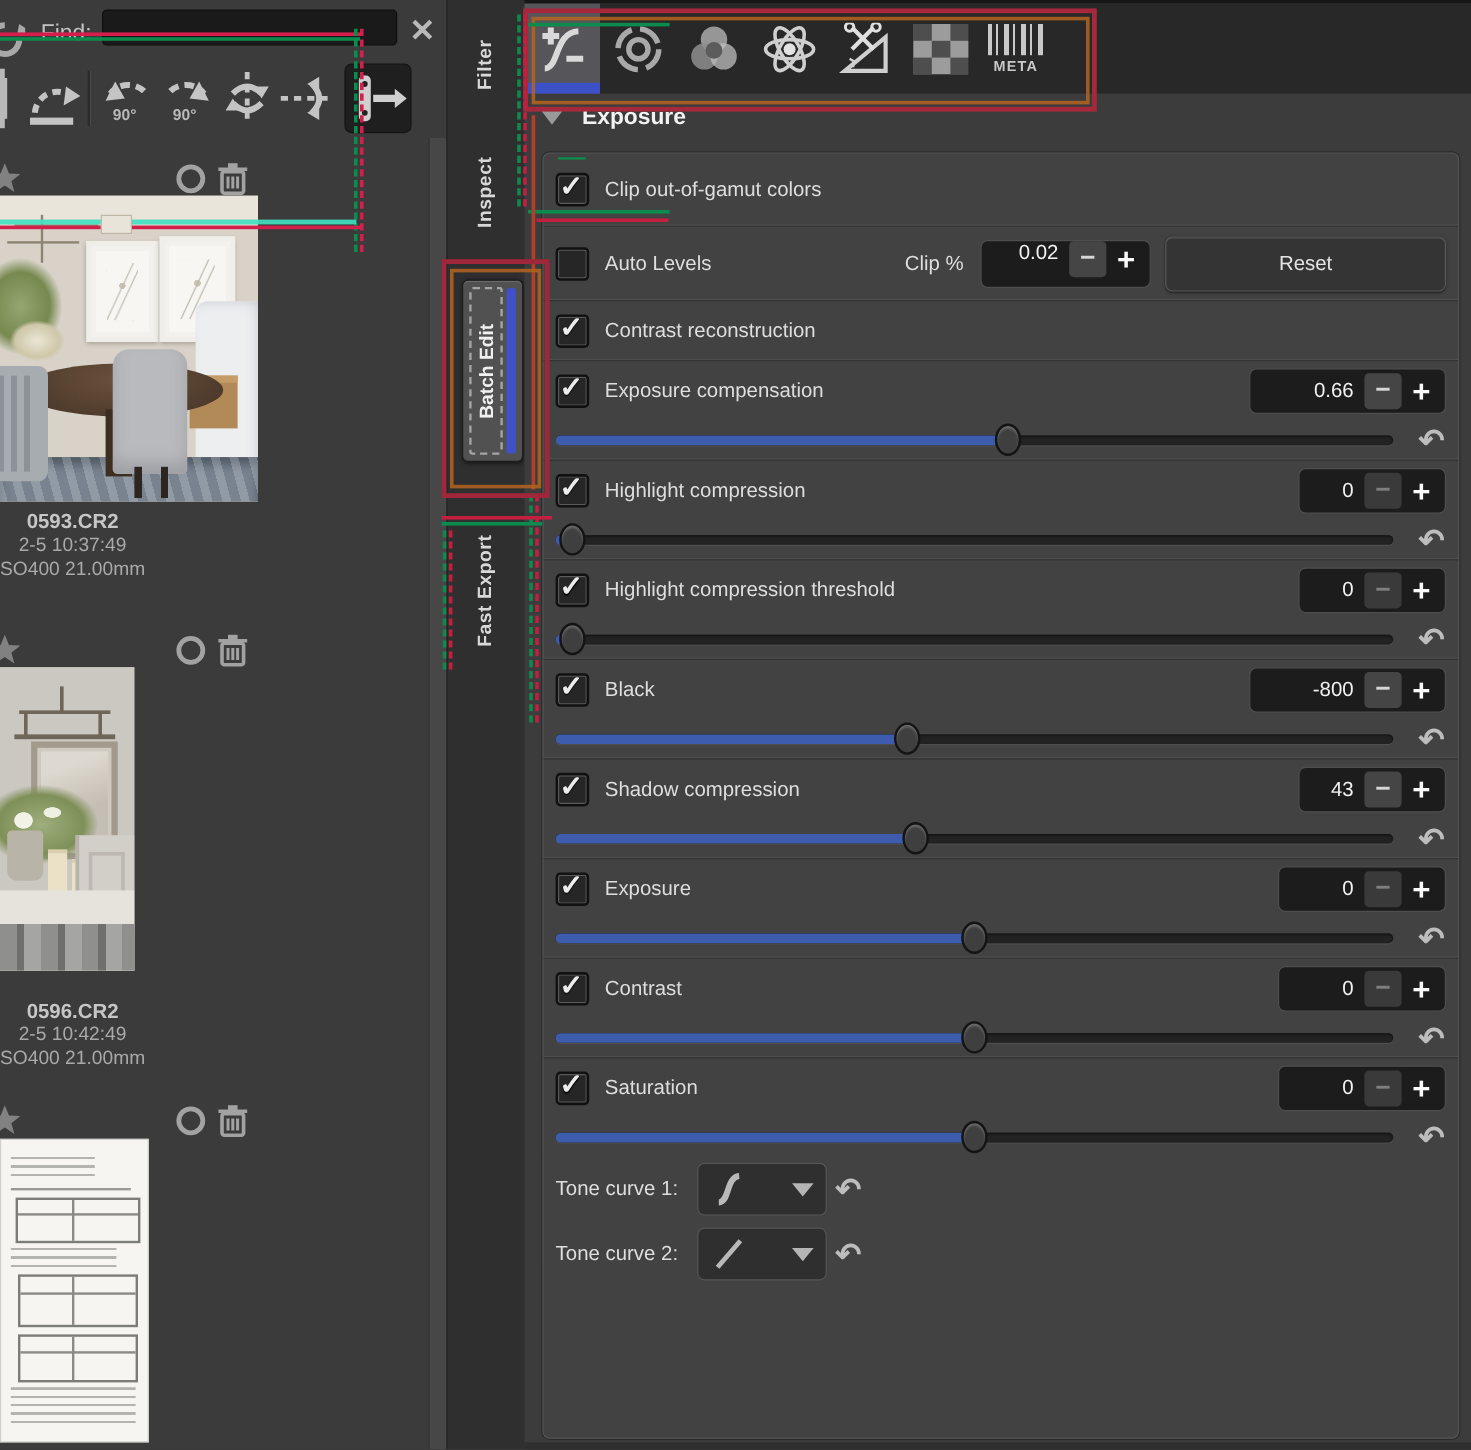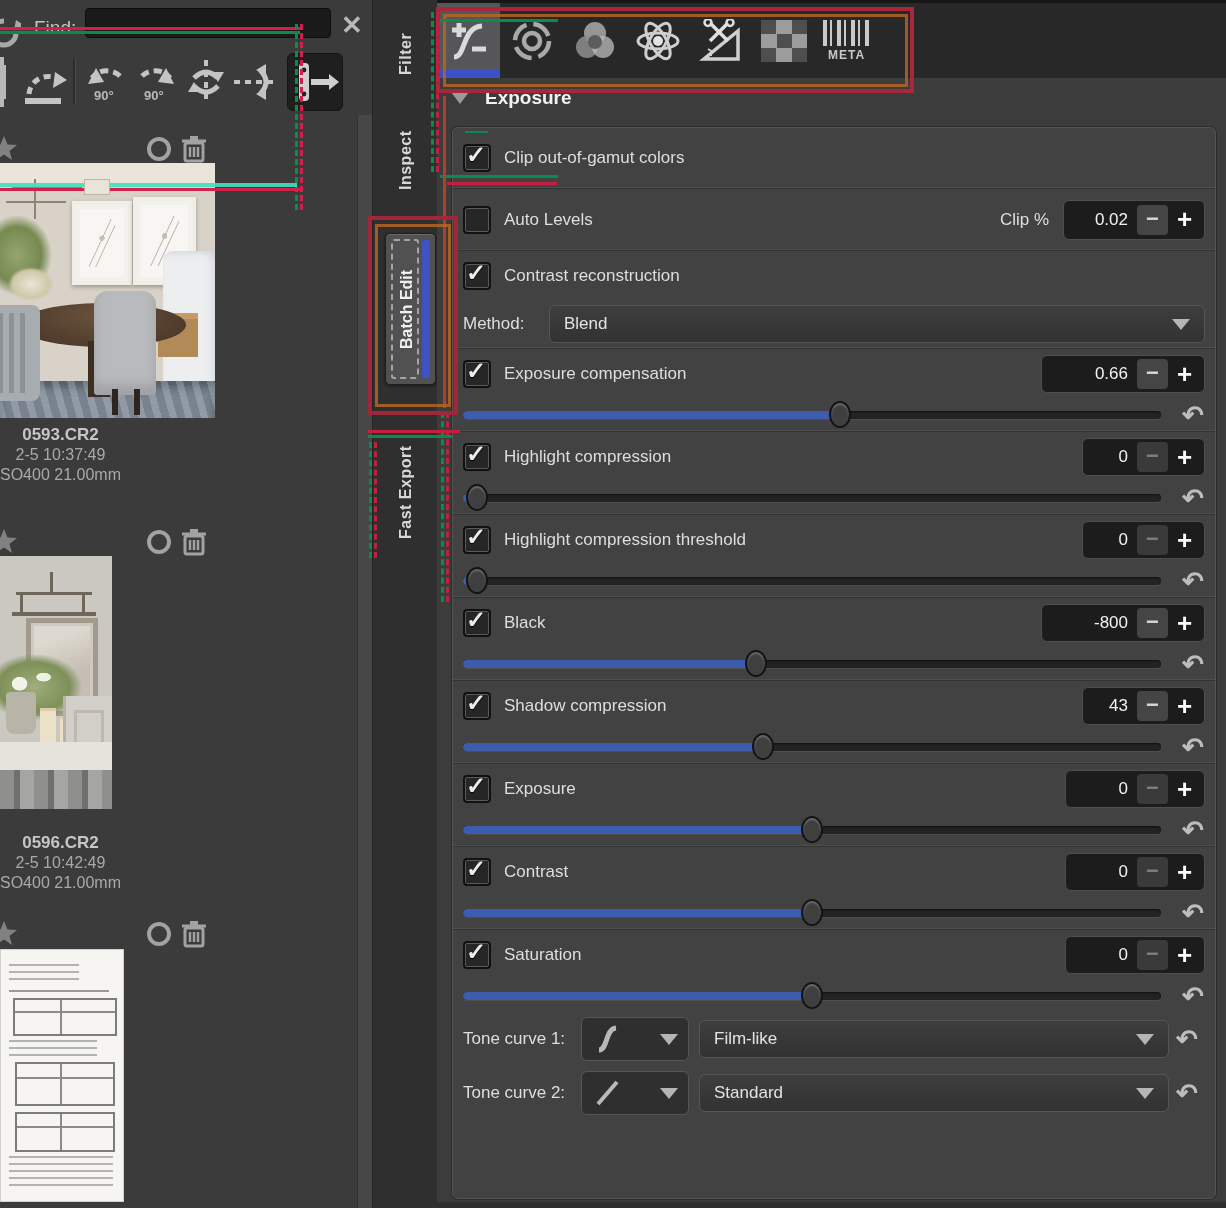--- a/index.html
+++ b/index.html
@@ -124,21 +124,21 @@
   .srow-slider{display:flex;align-items:center;height:32px;padding:0 4px 0 10px;}
   .track{position:relative;flex:1;height:8px;background:#232323;border-radius:4px;
     box-shadow:inset 0 1px 2px #101010,0 1px 0 #4e4e4e;margin-right:14px;}
   .fill{position:absolute;left:0;top:0;height:100%;background:#3d5cae;border-radius:4px;}
   .thumbk{position:absolute;top:-10px;width:22px;height:27px;background:#3f3f3f;border:2px solid #141414;
     border-radius:50%;box-shadow:inset 0 2px 2px #6b6b6b;box-sizing:border-box;}
   .undo{width:36px;text-align:center;color:#bdbdbd;font-size:26px;font-weight:bold;line-height:26px;flex:none;}
   .sgroup{height:82px;}
   .btn{background:#343434;border:1px solid #585858;border-radius:6px;color:#e3e3e3;font-size:17px;
     display:flex;align-items:center;justify-content:center;box-shadow:0 1px 2px #222, inset 0 1px 0 #4c4c4c;}
-  .spinbox{display:flex;align-items:center;background:#1c1c1c;border:1px solid #4e4e4e;border-radius:6px;height:40px;
+  .spinbox{display:flex;background:#1c1c1c;border:1px solid #4e4e4e;border-radius:6px;height:40px;
     width:142px;padding:0 3px 0 8px;box-sizing:border-box;flex:none;}
   .dropdown{height:38px;background:linear-gradient(#3e3e3e,#323232);border:1px solid #555;border-radius:6px;
     display:flex;align-items:center;color:#e3e3e3;font-size:17px;padding:0 14px;box-sizing:border-box;}
   .caret{width:0;height:0;border-left:9px solid transparent;border-right:9px solid transparent;border-top:11px solid #b5b5b5;margin-left:auto;}
   .method-row{height:48px;}
   .tone-row{height:54px;}
   .mini-dd{width:108px;height:44px;background:#2f2f2f;border:1px solid #565656;border-radius:6px;
     display:flex;align-items:center;padding:0 10px;box-sizing:border-box;flex:none;}
   .bottom-strip{position:absolute;left:0;top:1199px;width:789px;height:9px;background:#2f2f2f;}
   
@@ -419,34 +419,28 @@
 
     <div class="prow sep" style="height:62px">
       <span class="cb"></span>
       <span class="plabel">Auto Levels</span>
       <span class="plabel" style="margin-left:auto;margin-right:14px">Clip %</span>
       <span class="spinbox">
         <span class="val" style="flex:1;text-align:right;color:#f2f2f2;font-size:17px;padding-right:9px">0.02</span>
         <span class="minus" style="width:31px;height:30px;line-height:28px;text-align:center;background:#454545;border-radius:4px;color:#d6d6d6;font-size:22px;font-weight:bold">−</span>
         <span class="plus" style="width:33px;text-align:center;color:#fbfbfb;font-size:26px;font-weight:bold">+</span>
       </span>
+      <button class="btn" style="width:234px;height:46px;margin-left:12px">Reset</button>
     </div>
 
     <div class="prow sep" style="height:50px">
       <span class="cb on">
           <span class="tick">✓</span>
         </span>
       <span class="plabel">Contrast reconstruction</span>
-    </div>
-    <div class="prow method-row">
-      <span class="plabel" style="margin-left:0;width:86px">Method:</span>
-      <div class="dropdown" style="flex:1">
-        <span>Blend</span>
-        <span class="caret"></span>
-      </div>
     </div>
 
     <div class="sgroup sep">
       <div class="prow srow-top">
         <span class="cb on">
             <span class="tick">✓</span>
           </span>
         <span class="plabel">Exposure compensation</span>
         <span class="valbox wide">
           <span class="val">0.66</span>
@@ -612,39 +606,31 @@
 
 
     <div class="prow tone-row">
       <span class="plabel" style="margin-left:0;width:118px">Tone curve 1:</span>
       <div class="mini-dd">
         <svg width="30" height="32">
             <path d="M7 27 C16 27 13 6 24 5" fill="none" stroke="#b9b9b9" stroke-width="5"></path>
           </svg>
         <span class="caret"></span>
       </div>
-      <div class="dropdown" style="flex:1;margin-left:10px">
-        <span>Film-like</span>
-        <span class="caret"></span>
-      </div>
       <span class="undo">↶</span>
     </div>
 
     <div class="prow tone-row">
       <span class="plabel" style="margin-left:0;width:118px">Tone curve 2:</span>
       <div class="mini-dd">
         <svg width="30" height="32">
             <line x1="6" y1="27" x2="25" y2="5" stroke="#b9b9b9" stroke-width="4"></line>
           </svg>
         <span class="caret"></span>
       </div>
-      <div class="dropdown" style="flex:1;margin-left:10px">
-        <span>Standard</span>
-        <span class="caret"></span>
-      </div>
       <span class="undo">↶</span>
     </div>
 
   </div>
   <div class="bottom-strip"></div>
 </div>
 
 <div class="ann" style="left:0;top:27px;width:300px;height:3px;background:#d31f4c"></div>
 <div class="ann" style="left:0;top:31px;width:300px;height:3px;background:#0d8a4d"></div>
 <div class="ann dashv" style="left:295px;top:24px;height:186px;border-left-color:#0d8a4d"></div>

